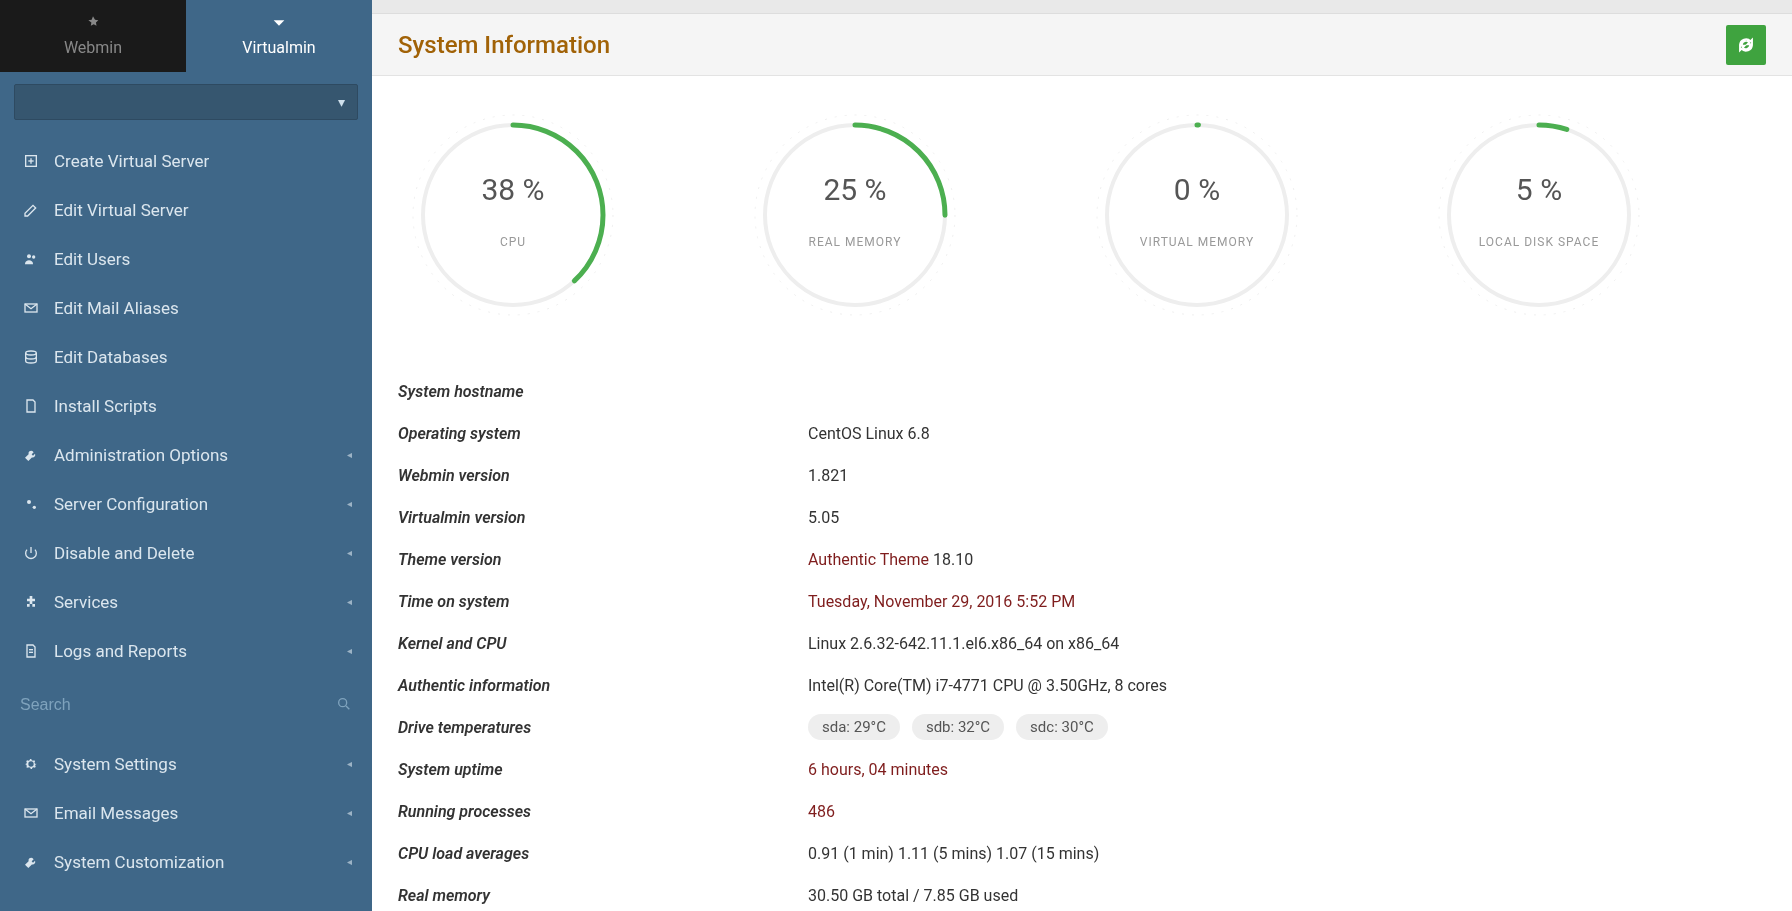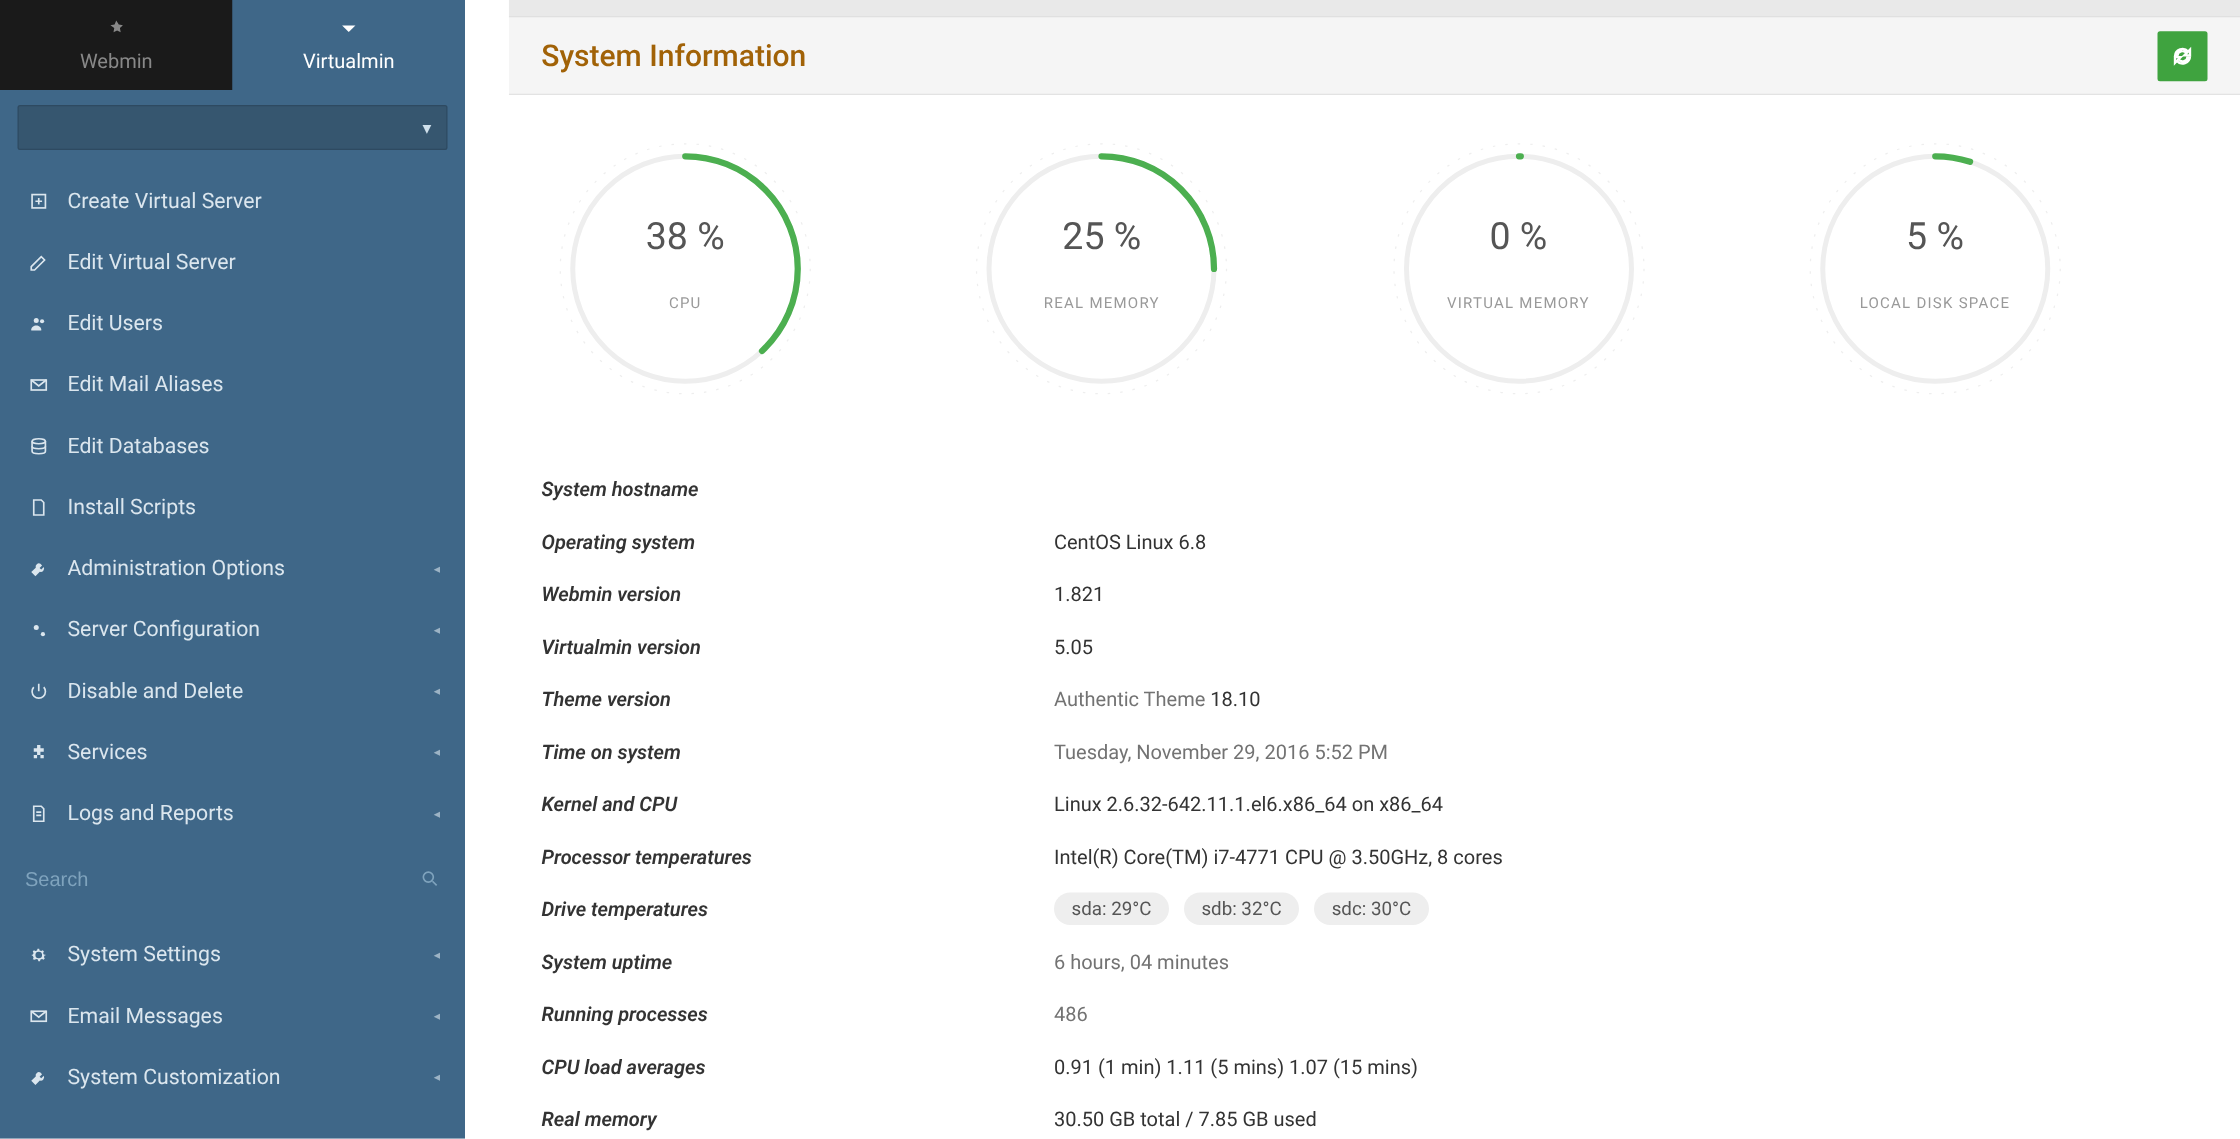--- a/index.html
+++ b/index.html
@@ -5,21 +5,21 @@
 * { margin: 0; padding: 0; box-sizing: border-box; }
 body {
   font-family: -apple-system, BlinkMacSystemFont, "Segoe UI", Roboto, "Helvetica Neue", Arial, sans-serif;
   font-size: 14px;
   color: #333;
   background: #fff;
   width: 1792px;
   height: 911px;
   overflow: hidden;
 }
-.app { display: flex; height: 100%; gap: 35px; }
+.app { display: flex; height: 100%; }
 .sidebar {
   width: 372px;
   background: #3f6788;
   color: #dbe6ee;
   display: flex;
   flex-direction: column;
   flex-shrink: 0;
 }
 .tabs { display: flex; height: 72px; }
 .tab {
@@ -156,21 +156,21 @@
   font-weight: 600;
   font-size: 16px;
   color: #333;
   font-style: italic;
 }
 .info-value {
   flex: 1;
   font-size: 16px;
   color: #333;
 }
-.info-value a, .link { color: #737373; text-decoration: none; cursor: pointer; }
+.info-value a, .link { color: #7f1d1d; text-decoration: none; cursor: pointer; }
 .temp-badge {
   display: inline-block;
   background: #eee;
   border-radius: 14px;
   padding: 4px 14px;
   margin-right: 8px;
   font-size: 15px;
   color: #555;
 }
 .icon svg { width: 16px; height: 16px; }
@@ -432,21 +432,21 @@
         </div>
         <div class="info-row">
           <div class="info-label">Time on system</div>
           <div class="info-value"><span class="link">Tuesday, November 29, 2016 5:52 PM</span></div>
         </div>
         <div class="info-row">
           <div class="info-label">Kernel and CPU</div>
           <div class="info-value">Linux 2.6.32-642.11.1.el6.x86_64 on x86_64</div>
         </div>
         <div class="info-row">
-          <div class="info-label">Processor temperatures</div>
+          <div class="info-label">Authentic information</div>
           <div class="info-value">Intel(R) Core(TM) i7-4771 CPU @ 3.50GHz, 8 cores</div>
         </div>
         <div class="info-row">
           <div class="info-label">Drive temperatures</div>
           <div class="info-value">
             <span class="temp-badge">sda: 29°C</span>
             <span class="temp-badge">sdb: 32°C</span>
             <span class="temp-badge">sdc: 30°C</span>
           </div>
         </div>

